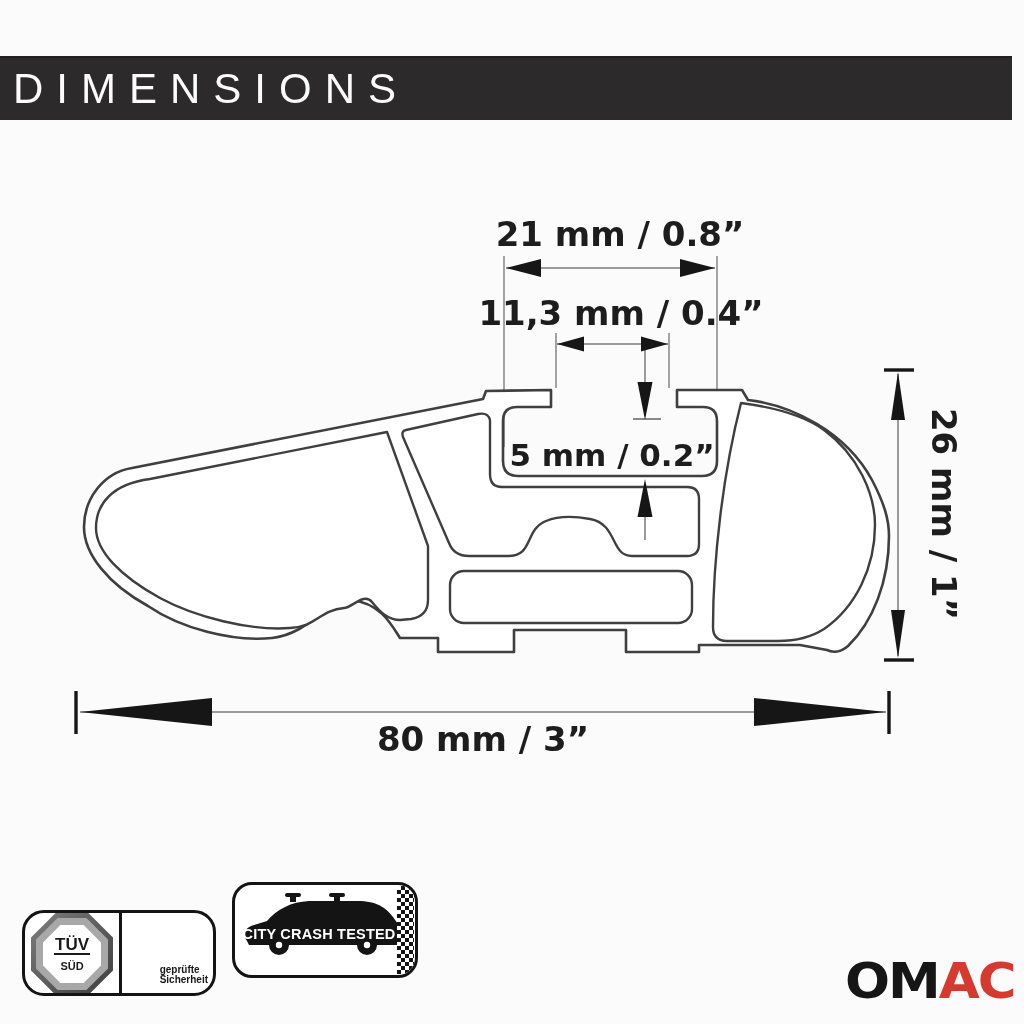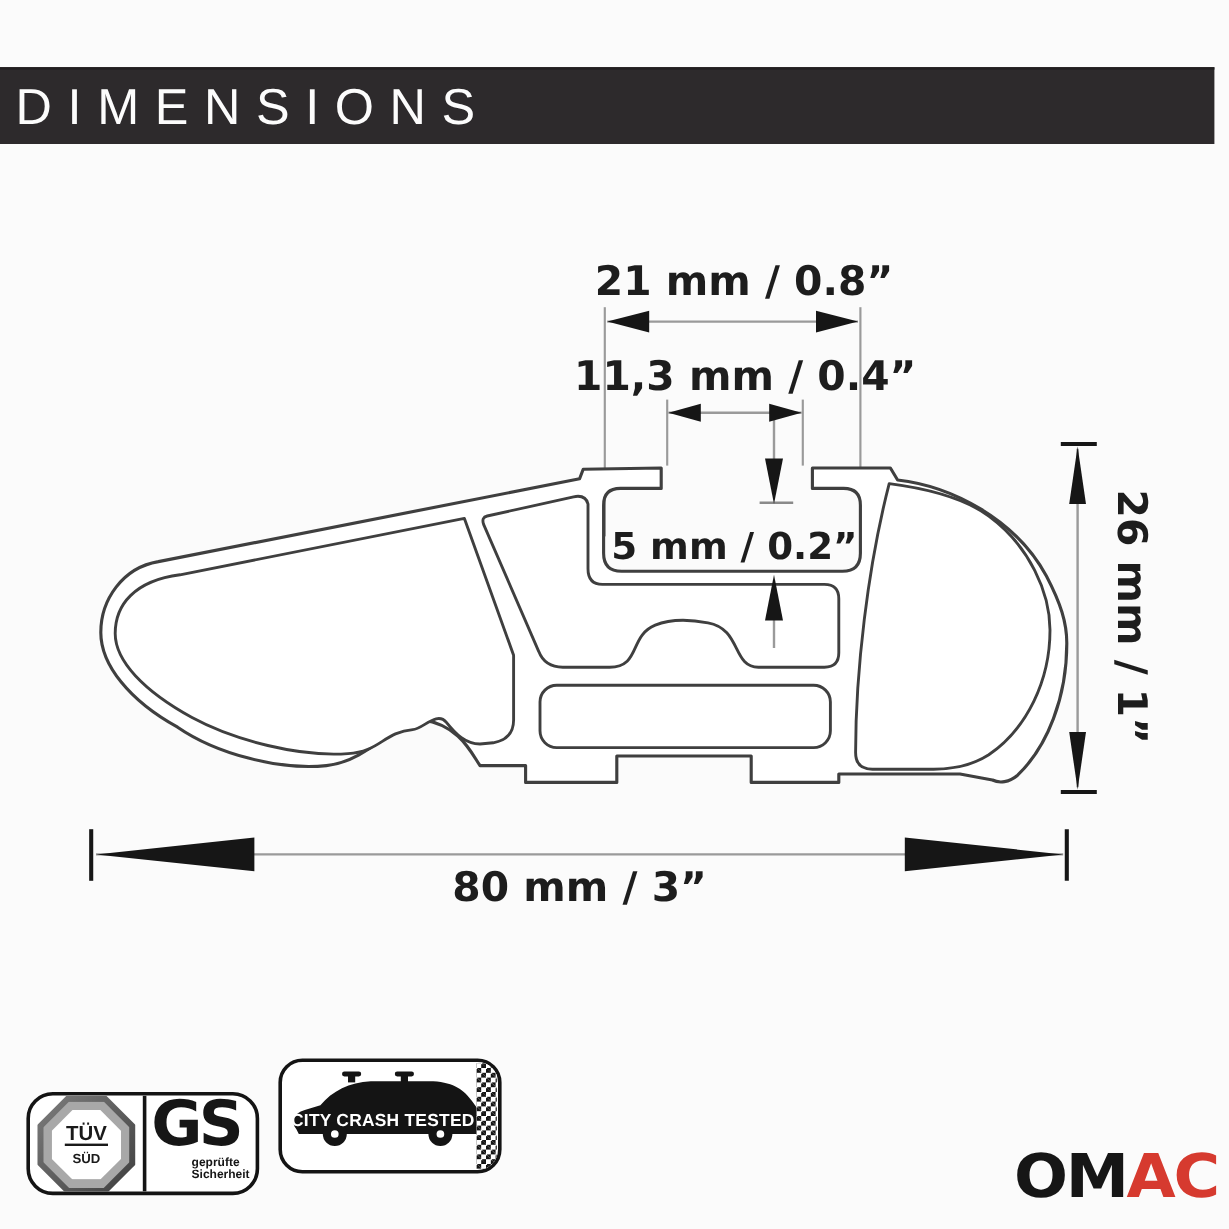--- a/index.html
+++ b/index.html
@@ -179,21 +179,20 @@
       <div class="oct oct-mid">
         <div class="oct oct-inner">
           <div class="tuv-word">TÜV</div>
           <div class="sud-word">SÜD</div>
         </div>
       </div>
     </div>
   </div>
   <div class="badge-divider"></div>
   <div class="gs-cell">
-    <div class="gs-big">GS</div>
     <div class="gs-sub">
       <div>geprüfte</div>
       <div>Sicherheit</div>
     </div>
   </div>
 </div>
 
 <div class="badge badge-crash">
   <svg class="car-svg" width="180" height="80" viewBox="0 0 180 80">
 

